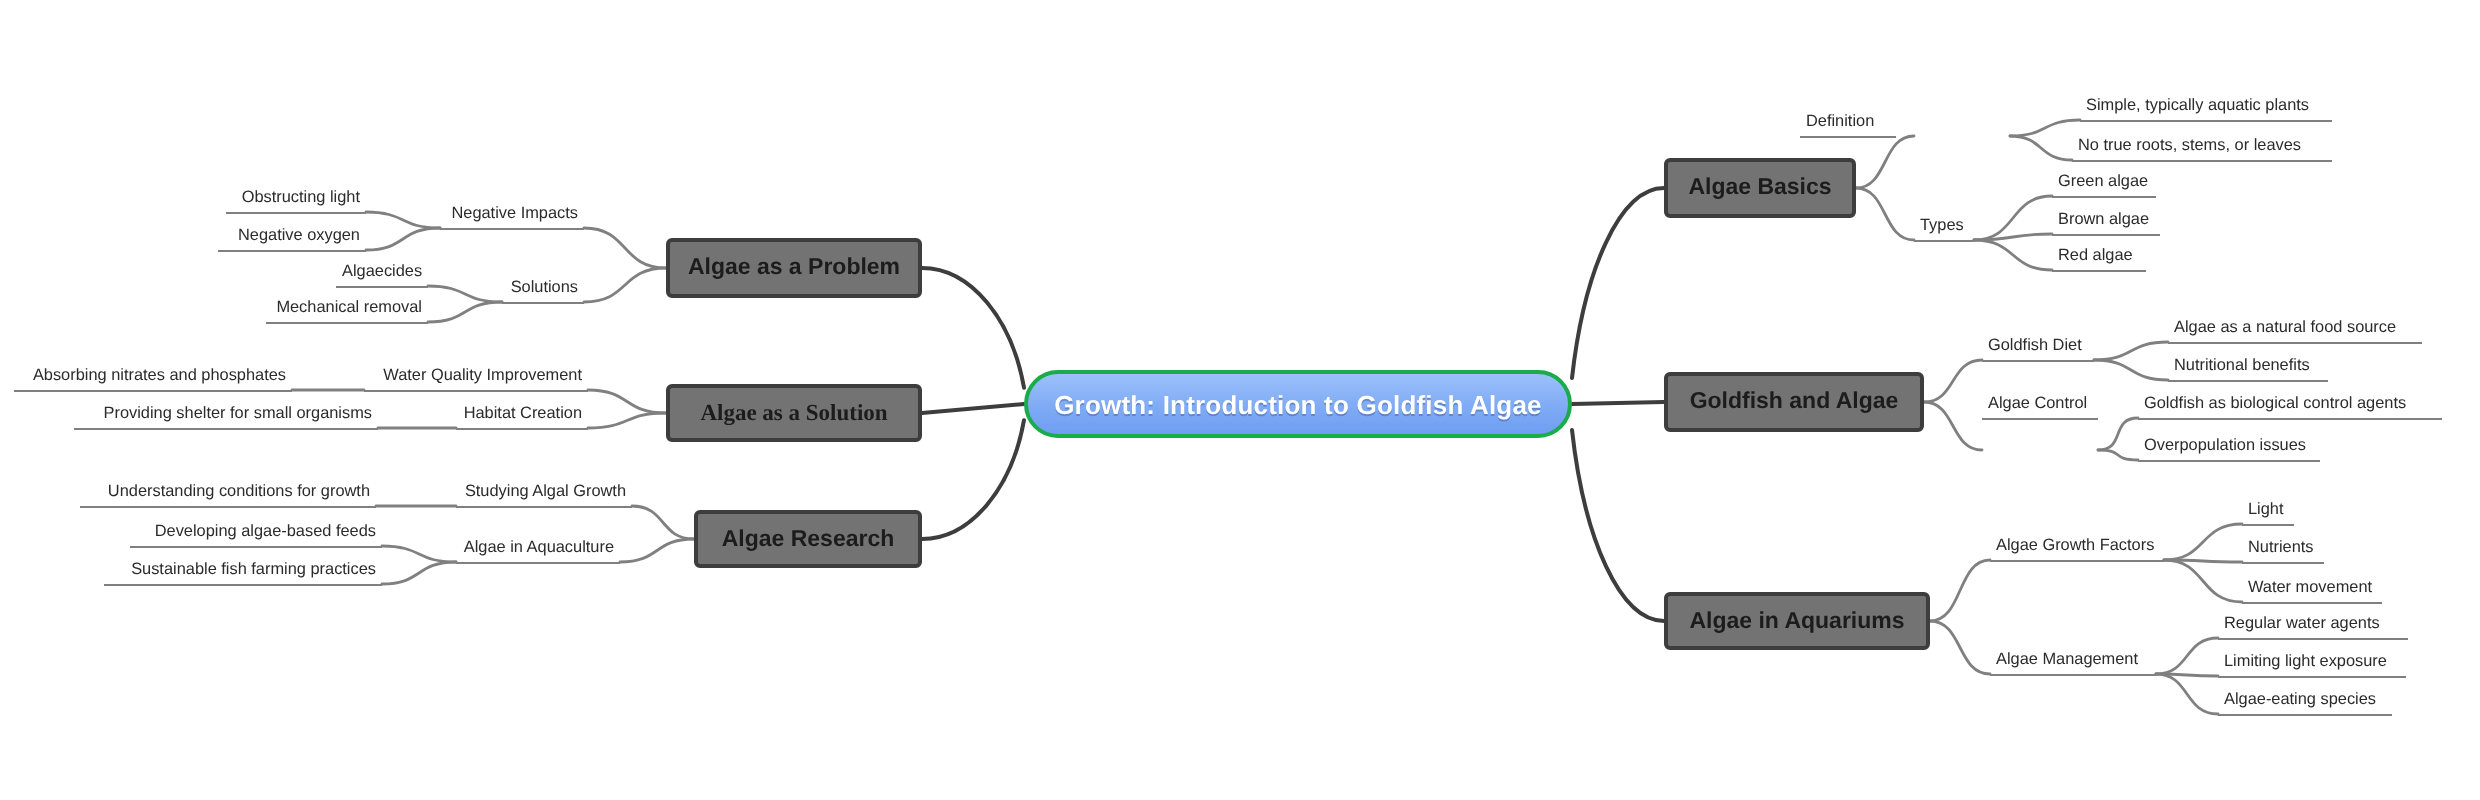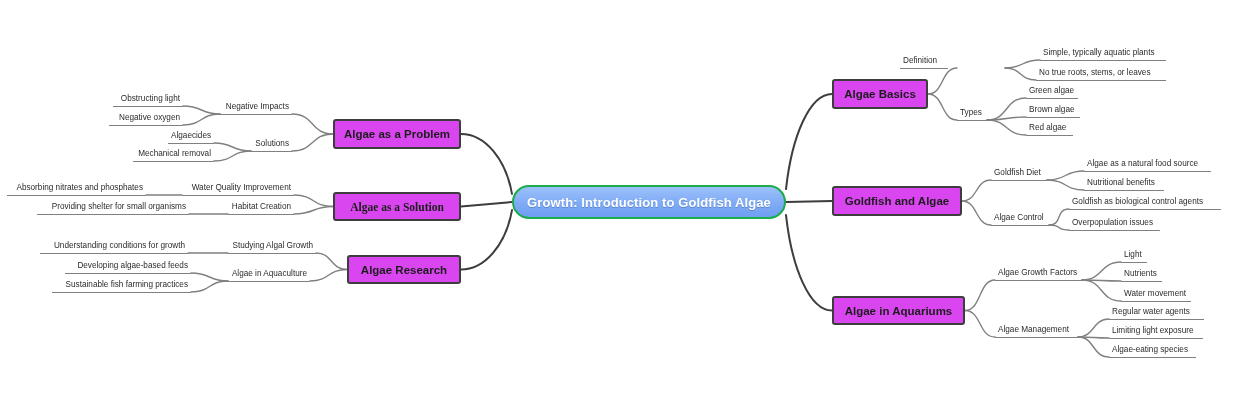--- a/index.html
+++ b/index.html
@@ -42,21 +42,21 @@
   }
   
   .l1-node {
     position: absolute;
     display: flex;
     align-items: center;
     justify-content: center;
     box-sizing: border-box;
     border: 2px solid #3d3d3d;
     border-radius: 3px;
-    background: #d946ef;
+    background: #737373;
     color: #1c1c1c;
     font-size: 11.5px;
     font-weight: bold;
     white-space: nowrap;
   }
   
   .u-node {
     position: absolute;
     box-sizing: border-box;
     white-space: nowrap;
@@ -125,21 +125,21 @@
       <div class="u-node lvl3 right" style="left: 1040px; top: 47px; width: 126px;">Simple, typically aquatic plants</div>
       <div class="u-node lvl3 right" style="left: 1036px; top: 67px; width: 130px;">No true roots, stems, or leaves</div>
       <div class="u-node lvl2 right" style="left: 957px; top: 107px; width: 30px;">Types</div>
       <div class="u-node lvl3 right" style="left: 1026px; top: 85px; width: 52px;">Green algae</div>
       <div class="u-node lvl3 right" style="left: 1026px; top: 104px; width: 54px;">Brown algae</div>
       <div class="u-node lvl3 right" style="left: 1026px; top: 122px; width: 47px;">Red algae</div>
       <div class="l1-node" style="left: 832px; top: 186px; width: 130px; height: 30px;">Goldfish and Algae</div>
       <div class="u-node lvl2 right" style="left: 991px; top: 167px; width: 56px;">Goldfish Diet</div>
       <div class="u-node lvl3 right" style="left: 1084px; top: 158px; width: 127px;">Algae as a natural food source</div>
       <div class="u-node lvl3 right" style="left: 1084px; top: 177px; width: 80px;">Nutritional benefits</div>
-      <div class="u-node lvl2 right" style="left: 991px; top: 212px; width: 58px;">Algae Control</div>
+      <div class="u-node lvl2 right" style="left: 991px; top: 196px; width: 58px;">Algae Control</div>
       <div class="u-node lvl3 right" style="left: 1069px; top: 196px; width: 152px;">Goldfish as biological control agents</div>
       <div class="u-node lvl3 right" style="left: 1069px; top: 217px; width: 91px;">Overpopulation issues</div>
       <div class="l1-node" style="left: 832px; top: 296px; width: 133px; height: 29px;">Algae in Aquariums</div>
       <div class="u-node lvl2 right" style="left: 995px; top: 267px; width: 87px;">Algae Growth Factors</div>
       <div class="u-node lvl3 right" style="left: 1121px; top: 249px; width: 26px;">Light</div>
       <div class="u-node lvl3 right" style="left: 1121px; top: 268px; width: 41px;">Nutrients</div>
       <div class="u-node lvl3 right" style="left: 1121px; top: 288px; width: 70px;">Water movement</div>
       <div class="u-node lvl2 right" style="left: 995px; top: 324px; width: 83px;">Algae Management</div>
       <div class="u-node lvl3 right" style="left: 1109px; top: 306px; width: 95px;">Regular water agents</div>
       <div class="u-node lvl3 right" style="left: 1109px; top: 325px; width: 94px;">Limiting light exposure</div>

